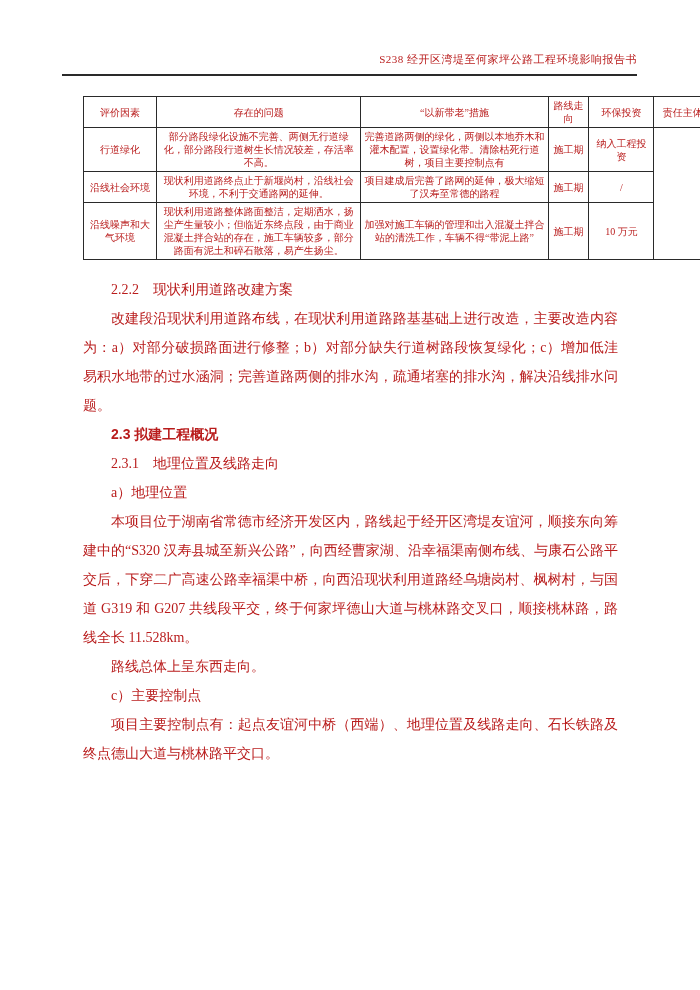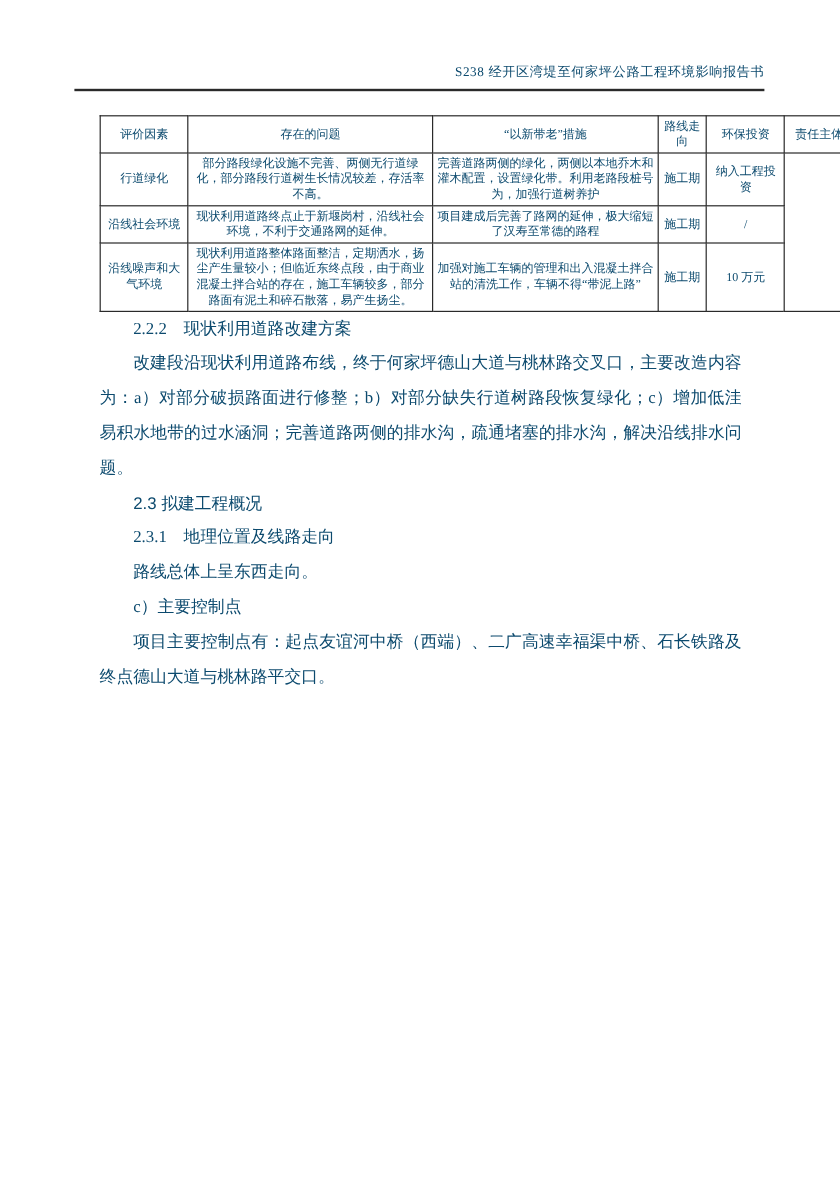--- a/index.html
+++ b/index.html
@@ -3,21 +3,21 @@
 <meta charset="utf-8">
 <style>
   html, body { margin: 0; padding: 0; background: #ffffff; }
   .page {
     position: relative;
     width: 700px;
     height: 990px;
     margin: 0 auto;
     background: #ffffff;
     font-family: "Liberation Serif", "DejaVu Serif", serif;
-    color: #0c4a6e;
+    color: #b91c1c;
     overflow: hidden;
   }
   
   .running-header {
     position: absolute;
     top: 52px;
     left: 62px;
     width: 575px;
     text-align: right;
     font-size: 11px;
@@ -49,31 +49,31 @@
     font-weight: normal;
   }
   .c1 { width: 61px; }
   .c2 { width: 170px; }
   .c3 { width: 156px; }
   .c4 { width: 34px; }
   .c5 { width: 54px; }
   .c6 { width: 48px; }
   
   .body-text {
-    margin-top: 0;
+    margin-top: 15px;
     font-size: 14px;
     line-height: 29px;
     text-align: justify;
   }
   .body-text p { margin: 0; text-indent: 2em; word-break: break-all; }
   .h-num { margin: 0; text-indent: 0; font-size: 14px; }
   .h-bold {
     margin: 0;
     text-indent: 0;
-    font-weight: normal;
+    font-weight: bold;
     font-family: "Liberation Sans", "DejaVu Sans", sans-serif;
     font-size: 14px;
   }
   .sub-item { margin: 0; text-indent: 2em; }
   
   .page-number {
     position: absolute;
     bottom: 52px;
     left: 0;
     width: 100%;
@@ -106,21 +106,21 @@
         <th>评价因素</th>
         <th>存在的问题</th>
         <th>“以新带老”措施</th>
         <th>路线走向</th>
         <th>环保投资</th>
         <th>责任主体</th>
       </tr>
       <tr>
         <td>行道绿化</td>
         <td>部分路段绿化设施不完善、两侧无行道绿化，部分路段行道树生长情况较差，存活率不高。</td>
-        <td>完善道路两侧的绿化，两侧以本地乔木和灌木配置，设置绿化带。利用老路段桩号为，加强行道树养护</td>
+        <td>完善道路两侧的绿化，两侧以本地乔木和灌木配置，设置绿化带。清除枯死行道树，项目主要控制点有</td>
         <td>施工期</td>
         <td>纳入工程投资</td>
         <td rowspan="3"></td>
       </tr>
       <tr>
         <td>沿线社会环境</td>
         <td>现状利用道路终点止于新堰岗村，沿线社会环境，不利于交通路网的延伸。</td>
         <td>项目建成后完善了路网的延伸，极大缩短了汉寿至常德的路程</td>
         <td>施工期</td>
         <td>/</td>
@@ -130,24 +130,26 @@
         <td>现状利用道路整体路面整洁，定期洒水，扬尘产生量较小；但临近东终点段，由于商业混凝土拌合站的存在，施工车辆较多，部分路面有泥土和碎石散落，易产生扬尘。</td>
         <td>加强对施工车辆的管理和出入混凝土拌合站的清洗工作，车辆不得“带泥上路”</td>
         <td>施工期</td>
         <td>10 万元</td>
       </tr>
     </tbody>
       </table>
 
     <div class="body-text">
       <p class="h-num">2.2.2　现状利用道路改建方案</p>
-      <p>改建段沿现状利用道路布线，终于何家坪德山大道与桃林路交叉口，主要改造内容为：a）对部分破损路面进行修整；b）对部分缺失行道树路段恢复绿化；c）增加低洼易积水地带的过水涵洞；完善道路两侧的排水沟，疏通堵塞的排水沟，解决沿线排水问题。</p>
+      <p>改建段沿现状利用道路布线，在现状利用道路路基基础上进行改造，主要改造内容为：a）对部分破损路面进行修整；b）对部分缺失行道树路段恢复绿化；c）增加低洼易积水地带的过水涵洞；完善道路两侧的排水沟，疏通堵塞的排水沟，解决沿线排水问题。</p>
       <p class="h-bold">2.3 拟建工程概况</p>
       <p class="h-num">2.3.1　地理位置及线路走向</p>
+      <p class="sub-item">a）地理位置</p>
+      <p>本项目位于湖南省常德市经济开发区内，路线起于经开区湾堤友谊河，顺接东向筹建中的“S320 汉寿县城至新兴公路”，向西经曹家湖、沿幸福渠南侧布线、与康石公路平交后，下穿二广高速公路幸福渠中桥，向西沿现状利用道路经乌塘岗村、枫树村，与国道 G319 和 G207 共线段平交，终于何家坪德山大道与桃林路交叉口，顺接桃林路，路线全长 11.528km。</p>
       <p>路线总体上呈东西走向。</p>
       <p class="sub-item">c）主要控制点</p>
-      <p>项目主要控制点有：起点友谊河中桥（西端）、二广高速幸福渠中桥、石长铁路及终点德山大道与桃林路平交口。</p>
+      <p>项目主要控制点有：起点友谊河中桥（西端）、地理位置及线路走向、石长铁路及终点德山大道与桃林路平交口。</p>
     </div>
 
   </div>
 
 
 </div>
 
 </body></html>

